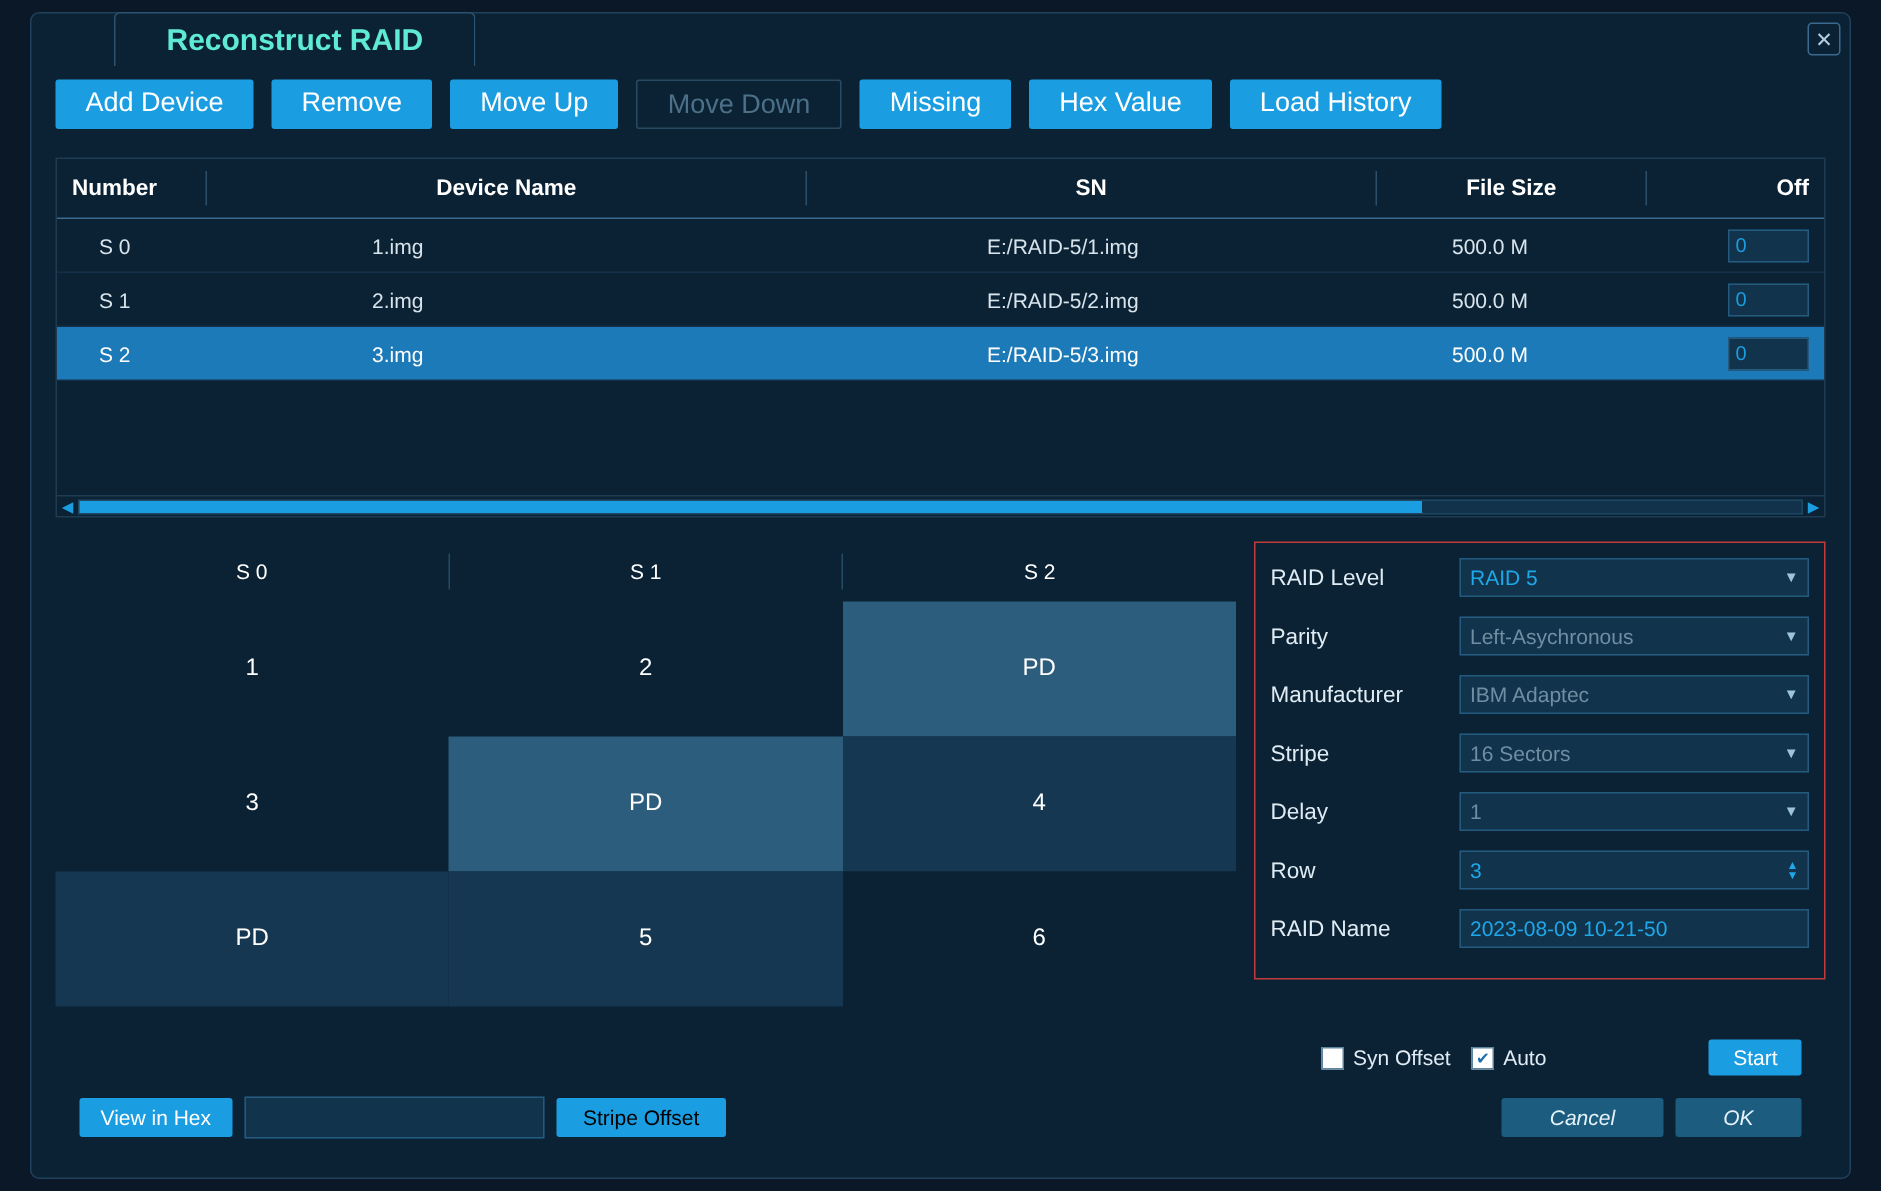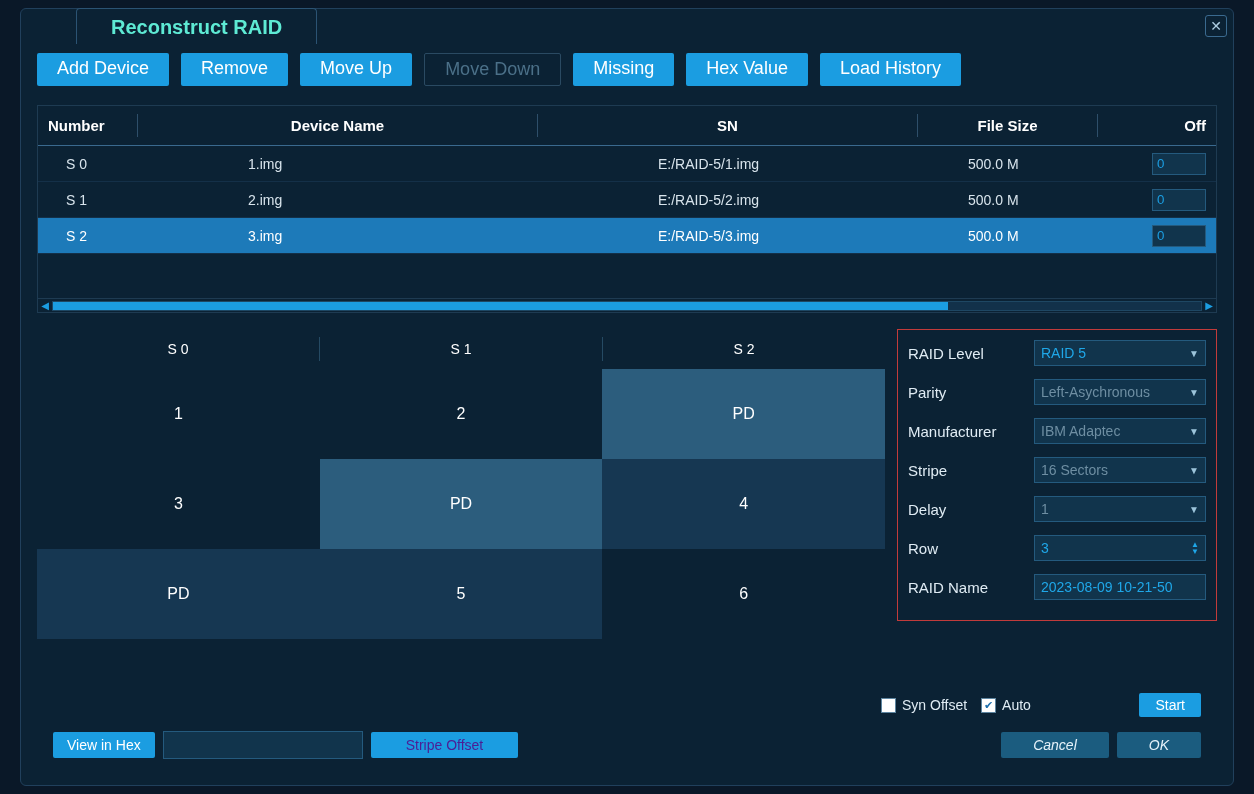--- a/index.html
+++ b/index.html
@@ -68,21 +68,21 @@
     cursor: pointer;
     font-size: 18px;
   }
   .btn.disabled {
     background: transparent;
     color: #4b7088;
     border: 1px solid #2a4a62;
   }
   .table-wrap {
     border: 1px solid #1e3b52;
-    height: 208px;
+    height: 240px;
     display: flex;
     flex-direction: column;
     background: #0b2234;
     margin-top: 19px;
   }
   .thead {
     display: flex;
     background: #0b2234;
     border-bottom: 1px solid #3a6a8f;
     font-weight: 600;
@@ -167,21 +167,21 @@
     flex:1;
     display:flex; align-items:center; justify-content:center;
     font-size: 16px;
     color:#fff;
   }
   .mcell.dark { background:#0b2234; }
   .mcell.mid  { background:#163752; }
   .mcell.light{ background:#2c5d7d; }
 
   .params {
-    width: 320px;
+    width: 381px;
     border: 1px solid #c23b3b;
     padding: 10px 10px 6px 10px;
     display:flex;
     flex-direction:column;
     gap: 13px;
     height: 292px;
   }
   .prow { display:flex; align-items:center; gap:6px; }
   .prow label { width: 120px; color:#e0ecf4; font-size:15px;}
   .pselect, .pinput {
@@ -224,21 +224,21 @@
     left:16px; right:16px; bottom: 12px;
     display:flex; align-items:center; gap:8px;
   }
   .viewhex {
     background:#1b9de1; color:#fff; padding:5px 14px; border-radius:2px; cursor:pointer;
   }
   .blank-input {
     width:200px; height:28px; background:#11344c; border:1px solid #245a7e;
   }
   .stripe-btn {
-    background:#1b9de1; color:#4c1d95; padding:5px 35px; border-radius:2px; cursor:pointer;
+    background:#1b9de1; color:#000000; padding:5px 18px; border-radius:2px; cursor:pointer;
   }
   .spacer{ flex:1;}
   .footer .wide-btn {
     background:#1b5c7f; color:#e6f2fa; padding:5px 32px; border-radius:2px; cursor:pointer;font-style:italic;
   }
 </style>
 </head>
 <body>
 
 <div class="window">

